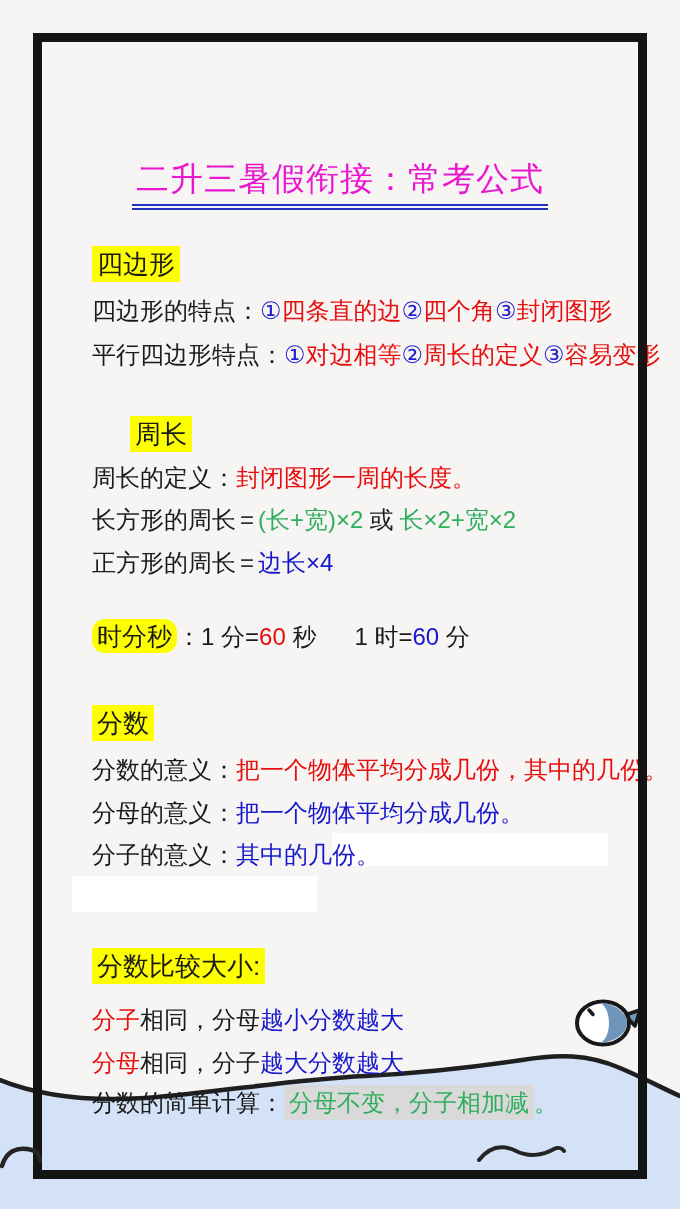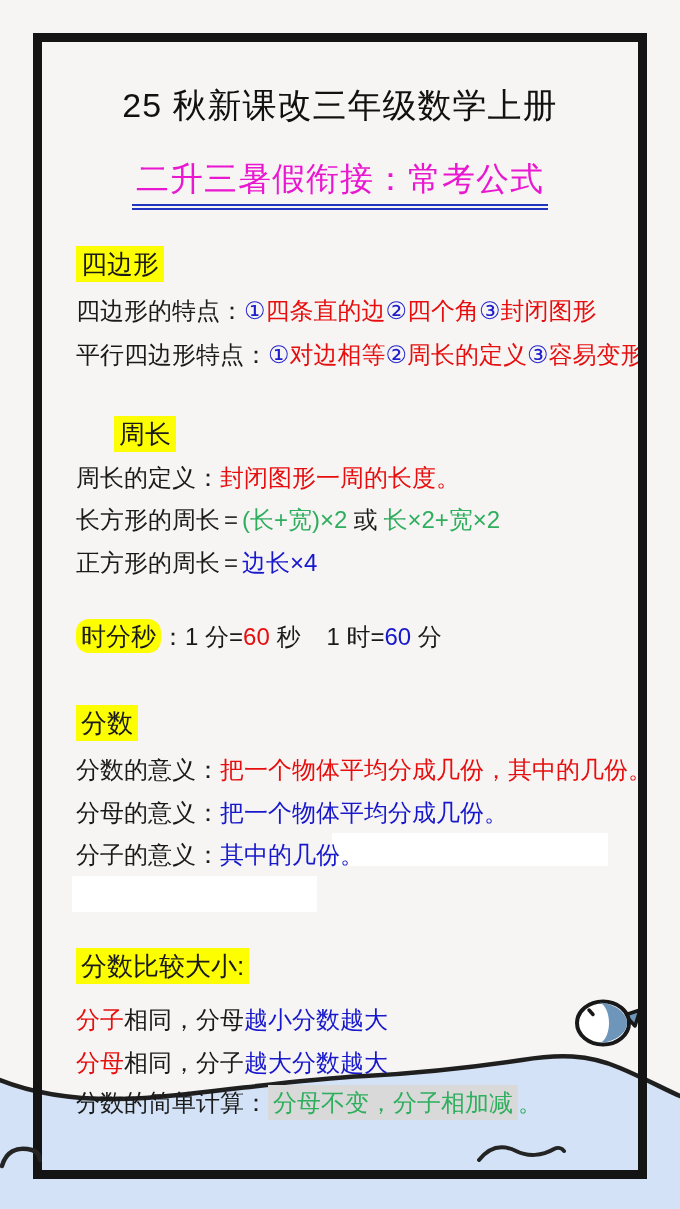--- a/index.html
+++ b/index.html
@@ -20,41 +20,41 @@
     position:absolute; left:33px; top:33px;
     width:614px; height:1146px;
     border:9px solid #141414;
     box-sizing:border-box;
     z-index:5;
   }
   .fish-svg { left:573px; top:996px; width:70px; height:55px; z-index:4; }
   .squiggle-right { left:476px; top:1142px; width:92px; height:24px; z-index:6; }
   .squiggle-left  { left:0px;   top:1142px; width:42px; height:30px; z-index:6; }
 
-  .txt { position:absolute; left:76px; z-index:3; font-size:24px; line-height:1.25; white-space:nowrap; }
+  .txt { position:absolute; left:92px; z-index:3; font-size:24px; line-height:1.25; white-space:nowrap; }
   .center { left:0; width:680px; text-align:center; }
   .title { top:84px; font-size:34px; letter-spacing:1px; color:#111; }
   .subtitle-wrap { top:158px; }
   .subtitle {
     display:inline-block;
     font-size:33px; letter-spacing:1px;
     color:#ea17d1;
     border-bottom:6px double #2233c0;
     padding:0 4px 5px 4px;
   }
   .heading-line { font-size:26px; }
   .hl { background:#fdff00; padding:3px 5px; }
   .red   { color:#e60e0e; }
   .blue  { color:#1717cc; }
   .green { color:#2fae5e; }
   .blk   { color:#1a1a1a; }
   .circ  { color:#1e1ecc; }
   .eq    { color:#333; padding:0 4px; }
   .or    { padding:0 6px; }
-  .gap2  { margin-left:26px; }
+  .gap2  { margin-left:38px; }
   .grayhl { background:#d9d9d9; padding:4px 5px; }
 
   
   .y-quad-h   { top:248px; }
   .y-quad-1   { top:296px; }
   .y-quad-2   { top:340px; }
   .y-peri-h   { top:418px;margin-left:38px; }
   .y-peri-1   { top:463px; }
   .y-peri-2   { top:505px; }
   .y-peri-3   { top:548px; }
@@ -90,21 +90,20 @@
 
   <svg class="layer squiggle-right" viewBox="0 0 92 24">
     <path d="M3,18 C14,4 26,2 40,9 C52,15 66,14 78,7 C82,5 86,6 88,9" fill="none" stroke="#242424" stroke-width="4" stroke-linecap="round"></path>
   </svg>
   <svg class="layer squiggle-left" viewBox="0 0 42 30">
     <path d="M2,24 C6,10 16,4 32,8 C37,9.5 40,13 40,18" fill="none" stroke="#242424" stroke-width="4.5" stroke-linecap="round"></path>
   </svg>
 
   <div class="frame"></div>
 
-  <div class="txt center title">25 秋新课改三年级数学上册</div>
   <div class="txt center subtitle-wrap"><span class="subtitle">二升三暑假衔接：常考公式</span></div>
 
   <div class="txt heading-line y-quad-h"><span class="hl">四边形</span></div>
 
   <div class="txt y-quad-1"><span class="blk">四边形的特点：</span><span class="circ">①</span><span class="red">四条直的边</span><span class="circ">②</span><span class="red">四个角</span><span class="circ">③</span><span class="red">封闭图形</span></div>
 
   <div class="txt y-quad-2"><span class="blk">平行四边形特点：</span><span class="circ">①</span><span class="red">对边相等</span><span class="circ">②</span><span class="red">周长的定义</span><span class="circ">③</span><span class="red">容易变形</span></div>
 
   <div class="txt heading-line y-peri-h"><span class="hl">周长</span></div>
 

